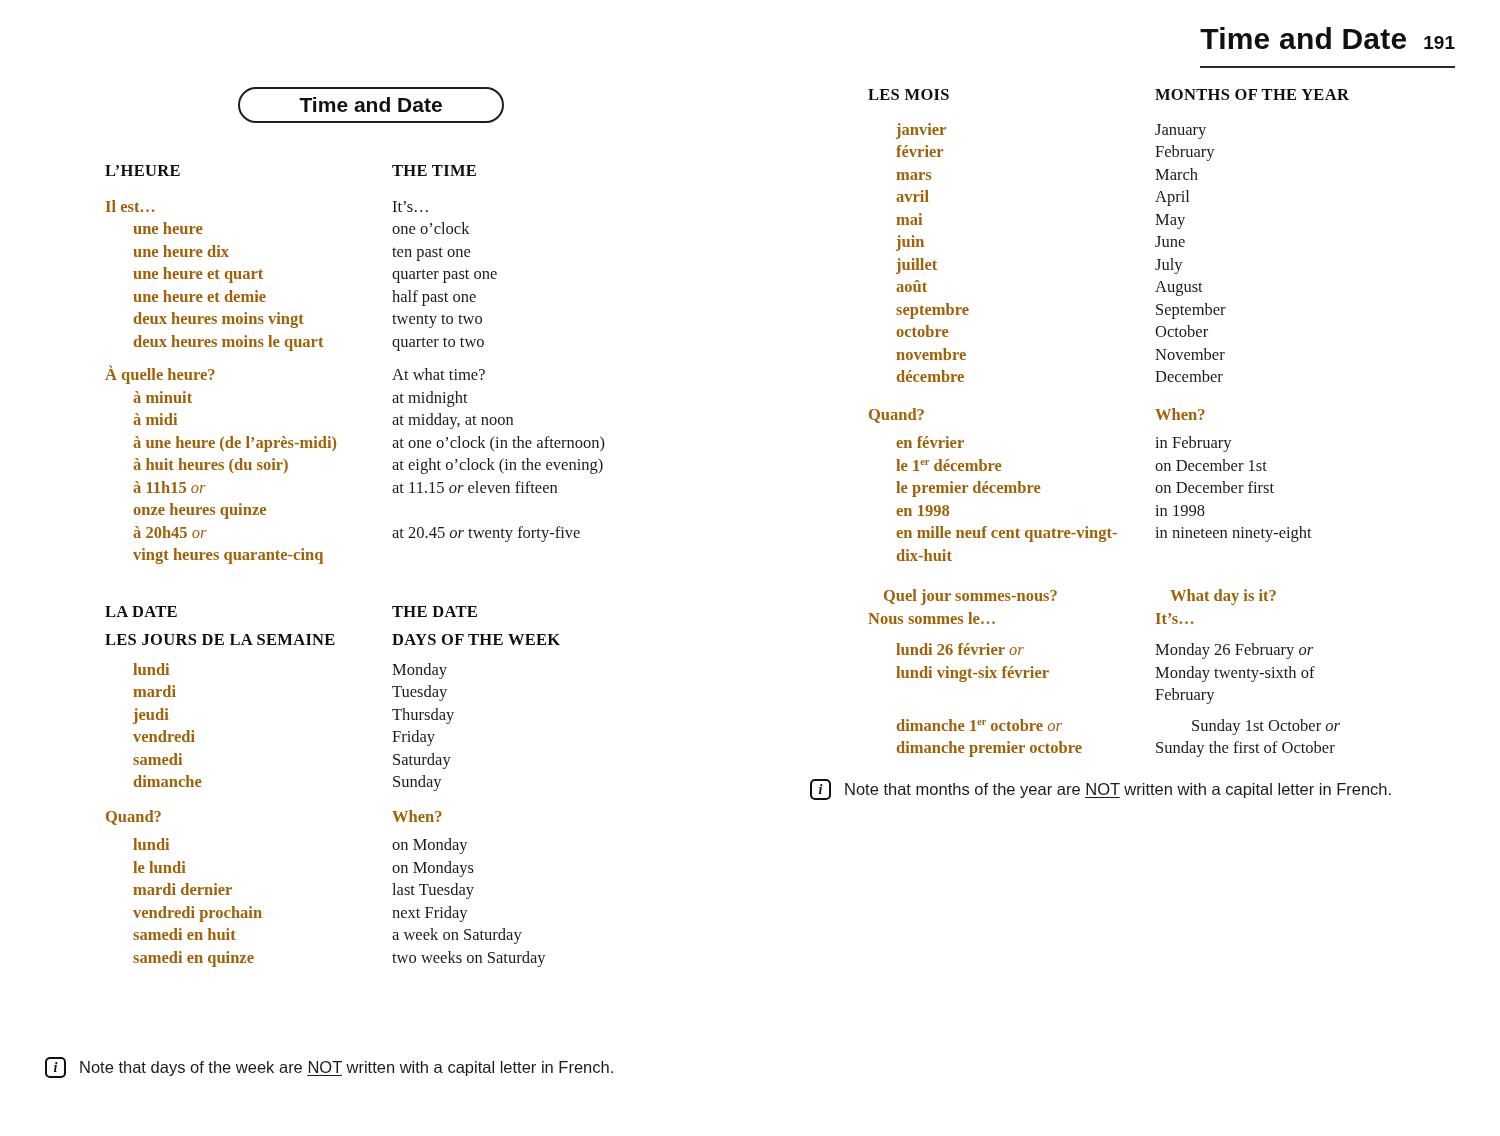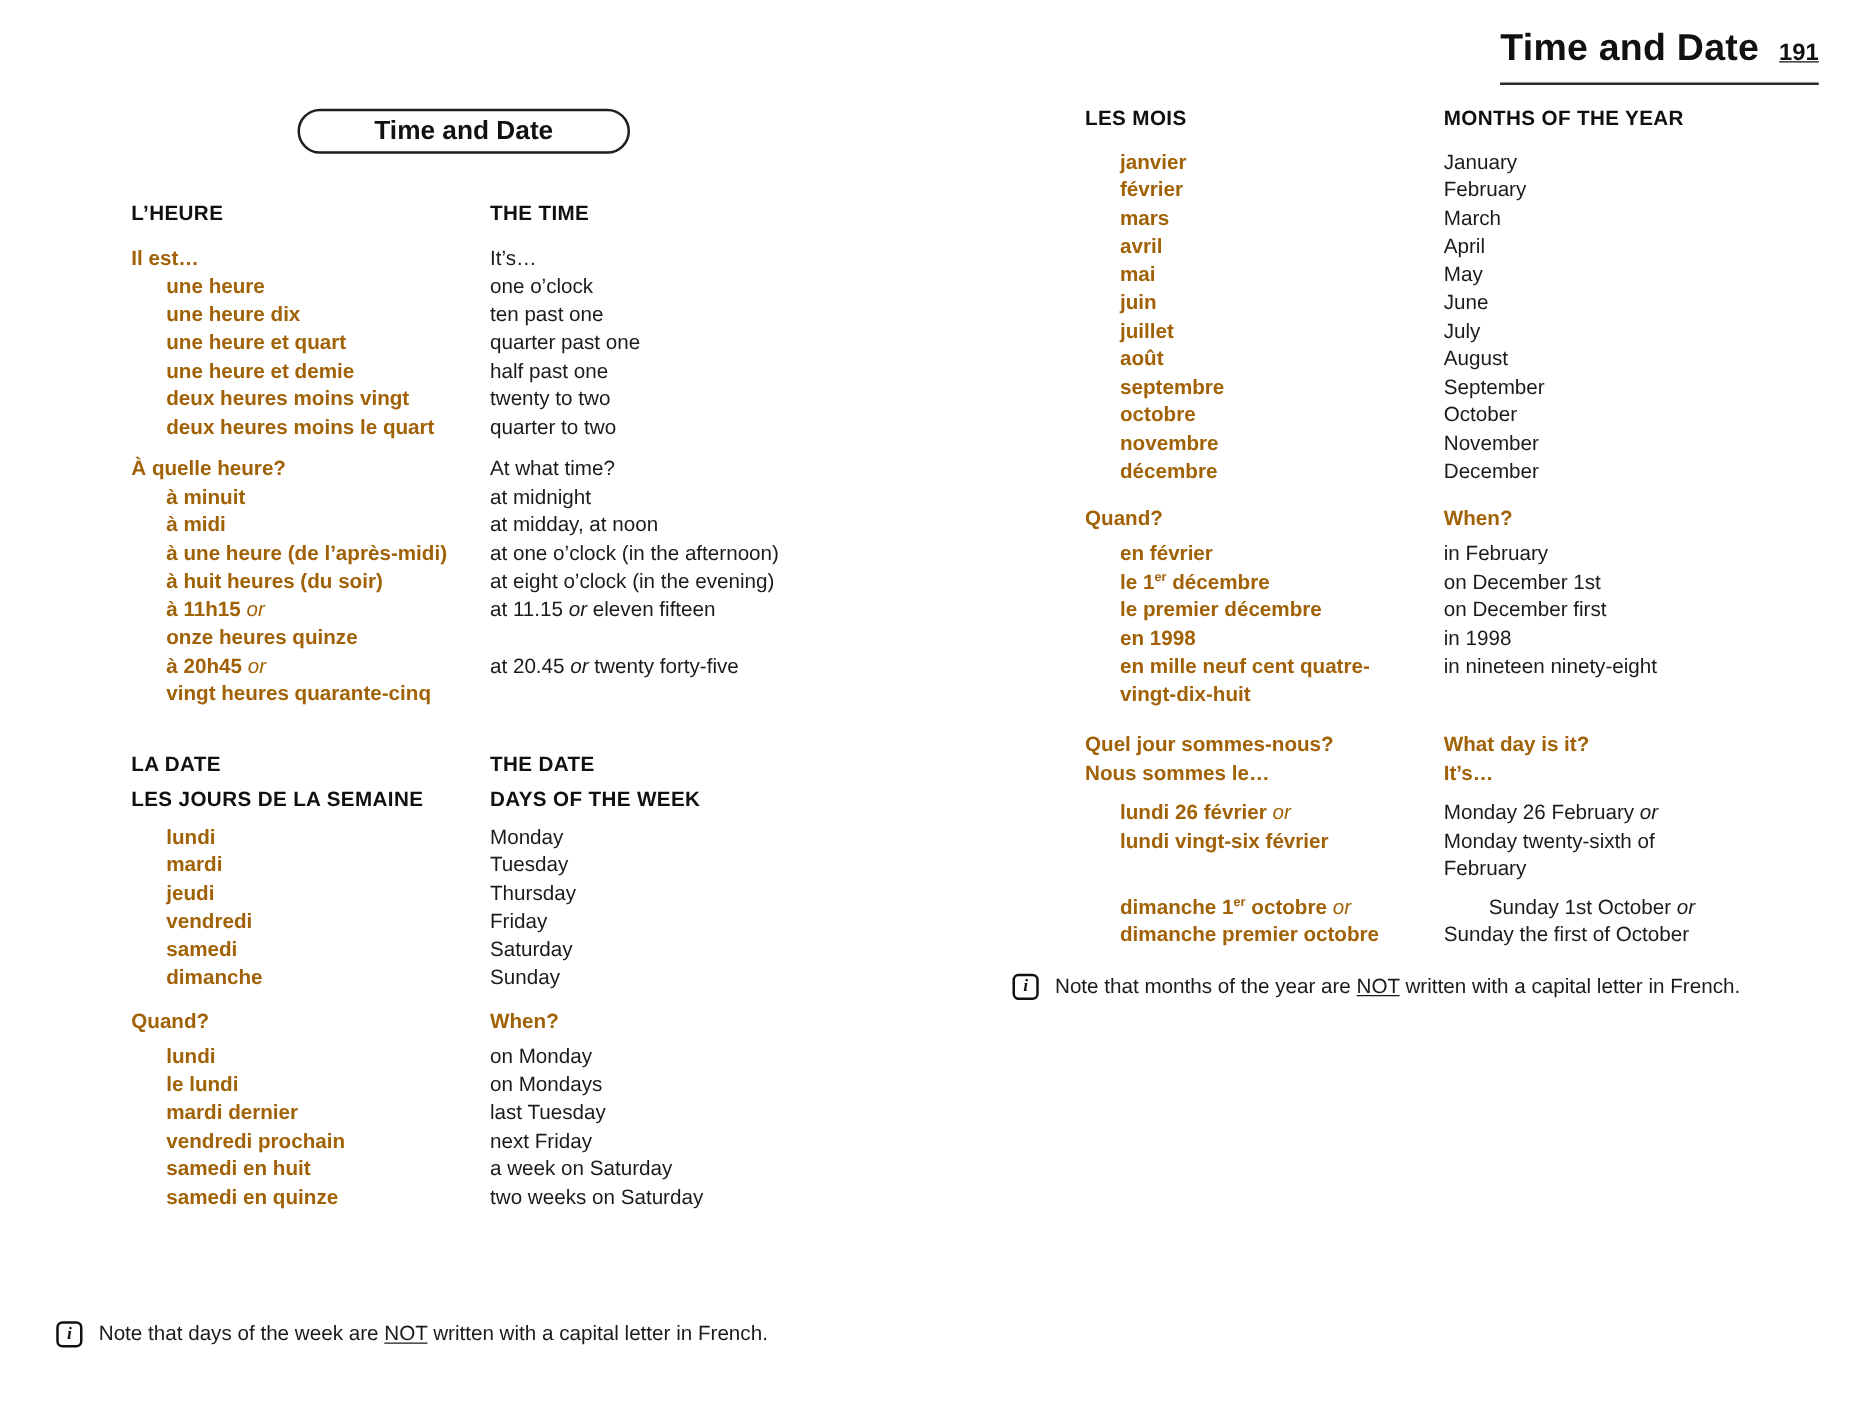--- a/index.html
+++ b/index.html
@@ -16,21 +16,21 @@
     position: absolute;
     top: 22px;
     right: 45px;
     display: flex;
     align-items: baseline;
     gap: 16px;
     border-bottom: 2px solid #2a2a2a;
     padding-bottom: 10px;
   }
   .running-head .rh-title { font-size: 30px; font-weight: 700; letter-spacing: 0.2px; color: #111; }
-  .running-head .rh-num { font-size: 19px; font-weight: 700; color: #111; text-decoration: underline; }
+  .running-head .rh-num { font-size: 19px; font-weight: 700; color: #111; }
 
   .title-box {
     position: absolute;
     left: 238px;
     top: 87px;
     width: 266px;
     height: 36px;
     border: 2px solid #1f1f1f;
     border-radius: 18px;
     display: flex;
@@ -38,32 +38,32 @@
     justify-content: center;
     font-size: 21px;
     font-weight: 700;
     color: #111;
   }
 
   .col { position: absolute; }
   .col-left { left: 105px; top: 160px; width: 578px; }
   .col-right { left: 868px; top: 84px; width: 580px; }
 
-  .row { display: flex; line-height: 22.5px; font-size: 16.5px; }
+  .row { display: flex; line-height: 22.5px; font-size: 16.5px; font-family: Liberation Serif, serif; }
   .fr { flex: 0 0 287px; }
   .en { flex: 1 1 auto; max-width: 291px; }
   .ind .fr { padding-left: 28px; }
   .b { font-weight: 700; color: #a16207; }
   .hdr { font-weight: 700; letter-spacing: 0.3px; color: #101010; }
   .row i { font-style: italic; font-weight: 400; text-align: right; }
   sup { font-size: 62%; vertical-align: super; line-height: 0; }
   u { text-underline-offset: 2px; }
 
   .mt6 { margin-top: 6px; } .mt7 { margin-top: 7px; } .mt8 { margin-top: 8px; gap: 36px; }
-  .mt9 { margin-top: 9px; } .mt11 { margin-top: 11px; } .mt12 { margin-top: 12px; } .mt15 { margin-top: 15px; } .mt18 { margin-top: 18px; }
+  .mt9 { margin-top: 9px; } .mt11 { margin-top: 11px; } .mt12 { margin-top: 12px; } .mt15 { margin-top: 15px; } .mt18 { margin-top: 18px; margin-left: 15px; }
   .mt34 { margin-top: 34px; } .mb12 { margin-bottom: 12px; } .mb13 { margin-bottom: 13px; }
 
   .w235 { display: inline-block; max-width: 235px; }
   .w210 { display: inline-block; max-width: 210px; }
 
   .note {
     position: absolute;
     display: flex;
     align-items: flex-start;
     gap: 13px;

